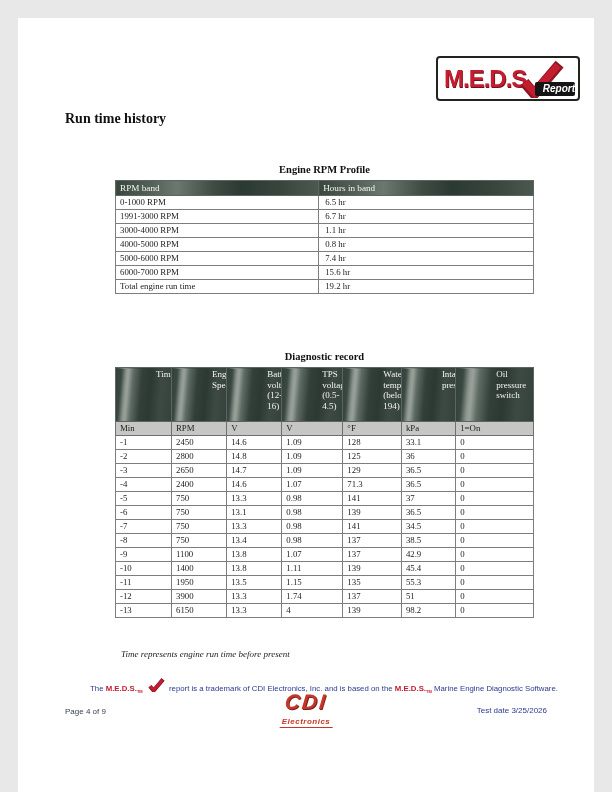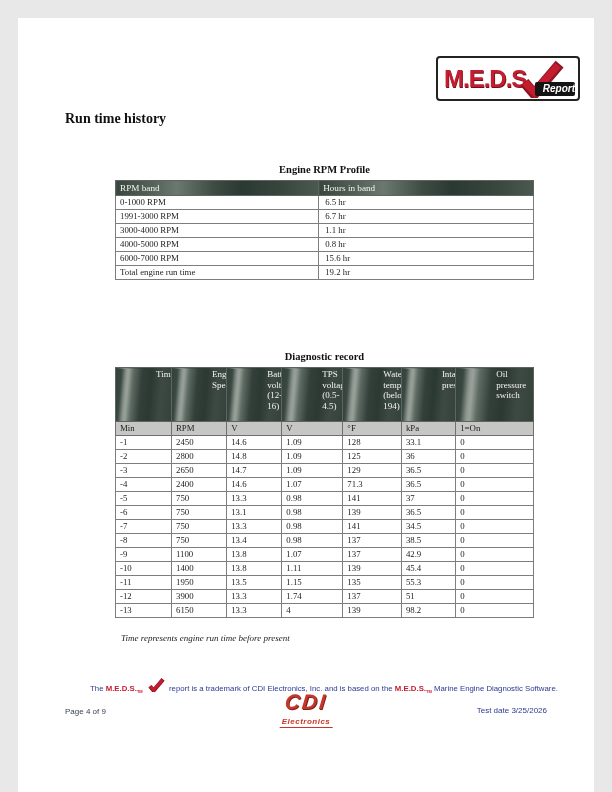--- a/index.html
+++ b/index.html
@@ -67,21 +67,21 @@
     vertical-align:top; height:51px; border-color:#5c6660;padding-left:40px;
   }
   .diag-head th:last-child { padding-right:18px; }
   .units-row td {
     background:#c6c7c5; color:#222; height:11px; font-size:8.8px;
     border-color:#6f6f6f;
   }
 
   
   .footnote {
-    position:absolute; left:103px; top:615px;
+    position:absolute; left:103px; top:631px;
     font-style:italic; font-size:9px; color:#222;
   }
 
   
   .trademark-line {
     position:absolute; left:0; top:662px; width:612px;
     text-align:center;
     font-family:"Liberation Sans", sans-serif; font-size:7.8px; color:#2b3990;
   }
   .trademark-line > * { vertical-align:middle; }
@@ -154,20 +154,24 @@
             <td>1991-3000 RPM</td>
             <td>6.7 hr</td>
           </tr>
           <tr>
             <td>3000-4000 RPM</td>
             <td>1.1 hr</td>
           </tr>
           <tr>
             <td>4000-5000 RPM</td>
             <td>0.8 hr</td>
+          </tr>
+          <tr>
+            <td>5000-6000 RPM</td>
+            <td>7.4 hr</td>
           </tr>
           <tr>
             <td>6000-7000 RPM</td>
             <td>15.6 hr</td>
           </tr>
           <tr>
             <td>Total engine run time</td>
             <td>19.2 hr</td>
           </tr>
         </tbody>

